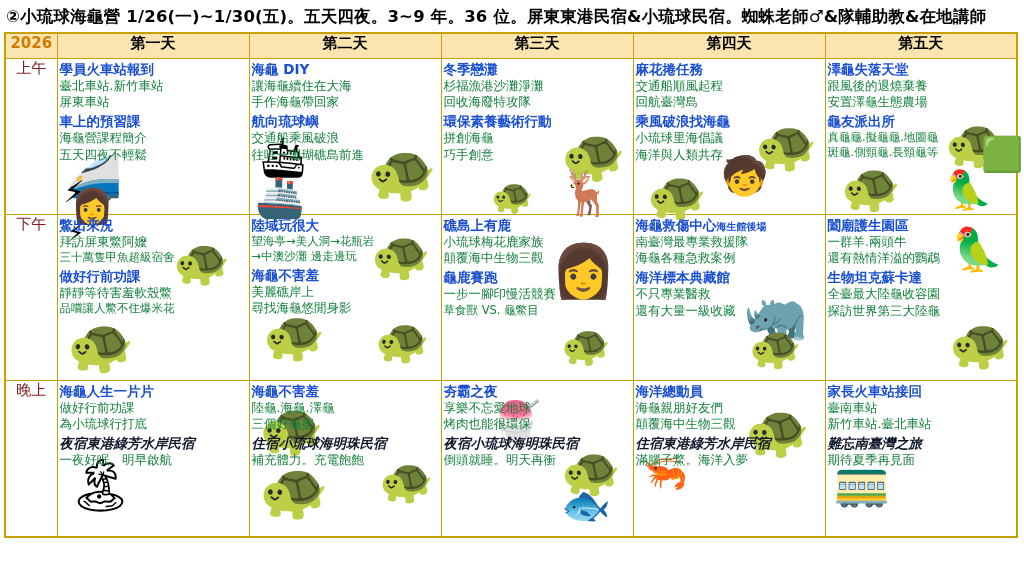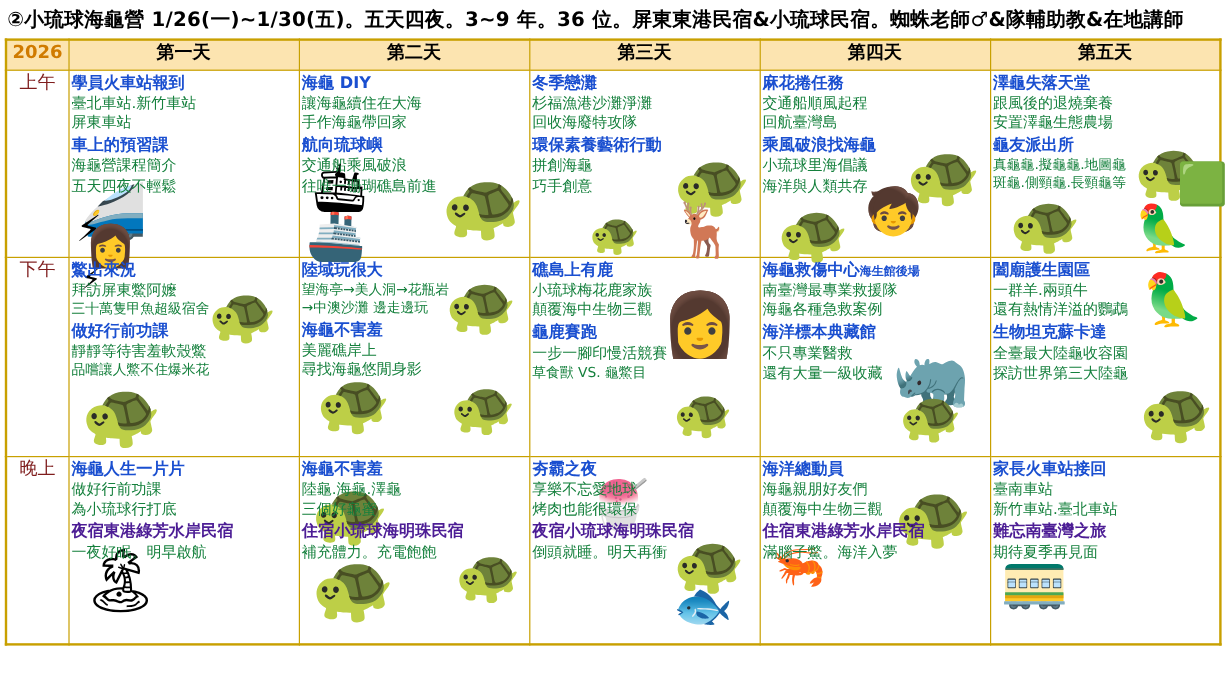--- a/index.html
+++ b/index.html
@@ -67,21 +67,21 @@
     padding: 2px 2px 1px 2px;
     z-index: 2;
   }
   .blk .hd {
     font-size: 13.5px;
     font-weight: bold;
     color: #1a4fd0;
     line-height: 1.25;
     white-space: nowrap;
   }
-  .blk .hd.red { color: #4c1d95; }
+  .blk .hd.red { color: #0f172a; font-style: italic; }
   .blk .ln {
     font-size: 12.5px;
     color: #15803d;
     line-height: 1.3;
     white-space: nowrap;
   }
   .blk .ln.small { font-size: 11.5px; }
   .deco {
     position: absolute;
     z-index: 1;

